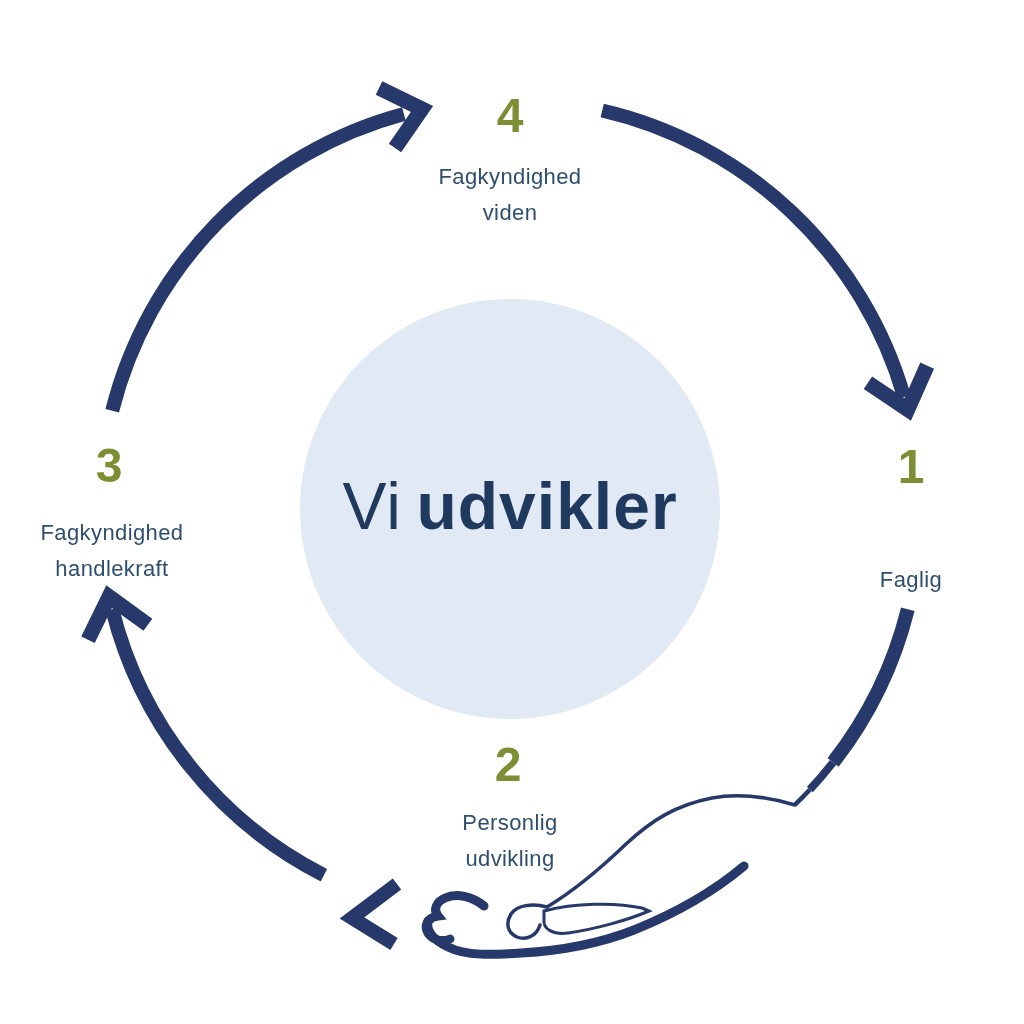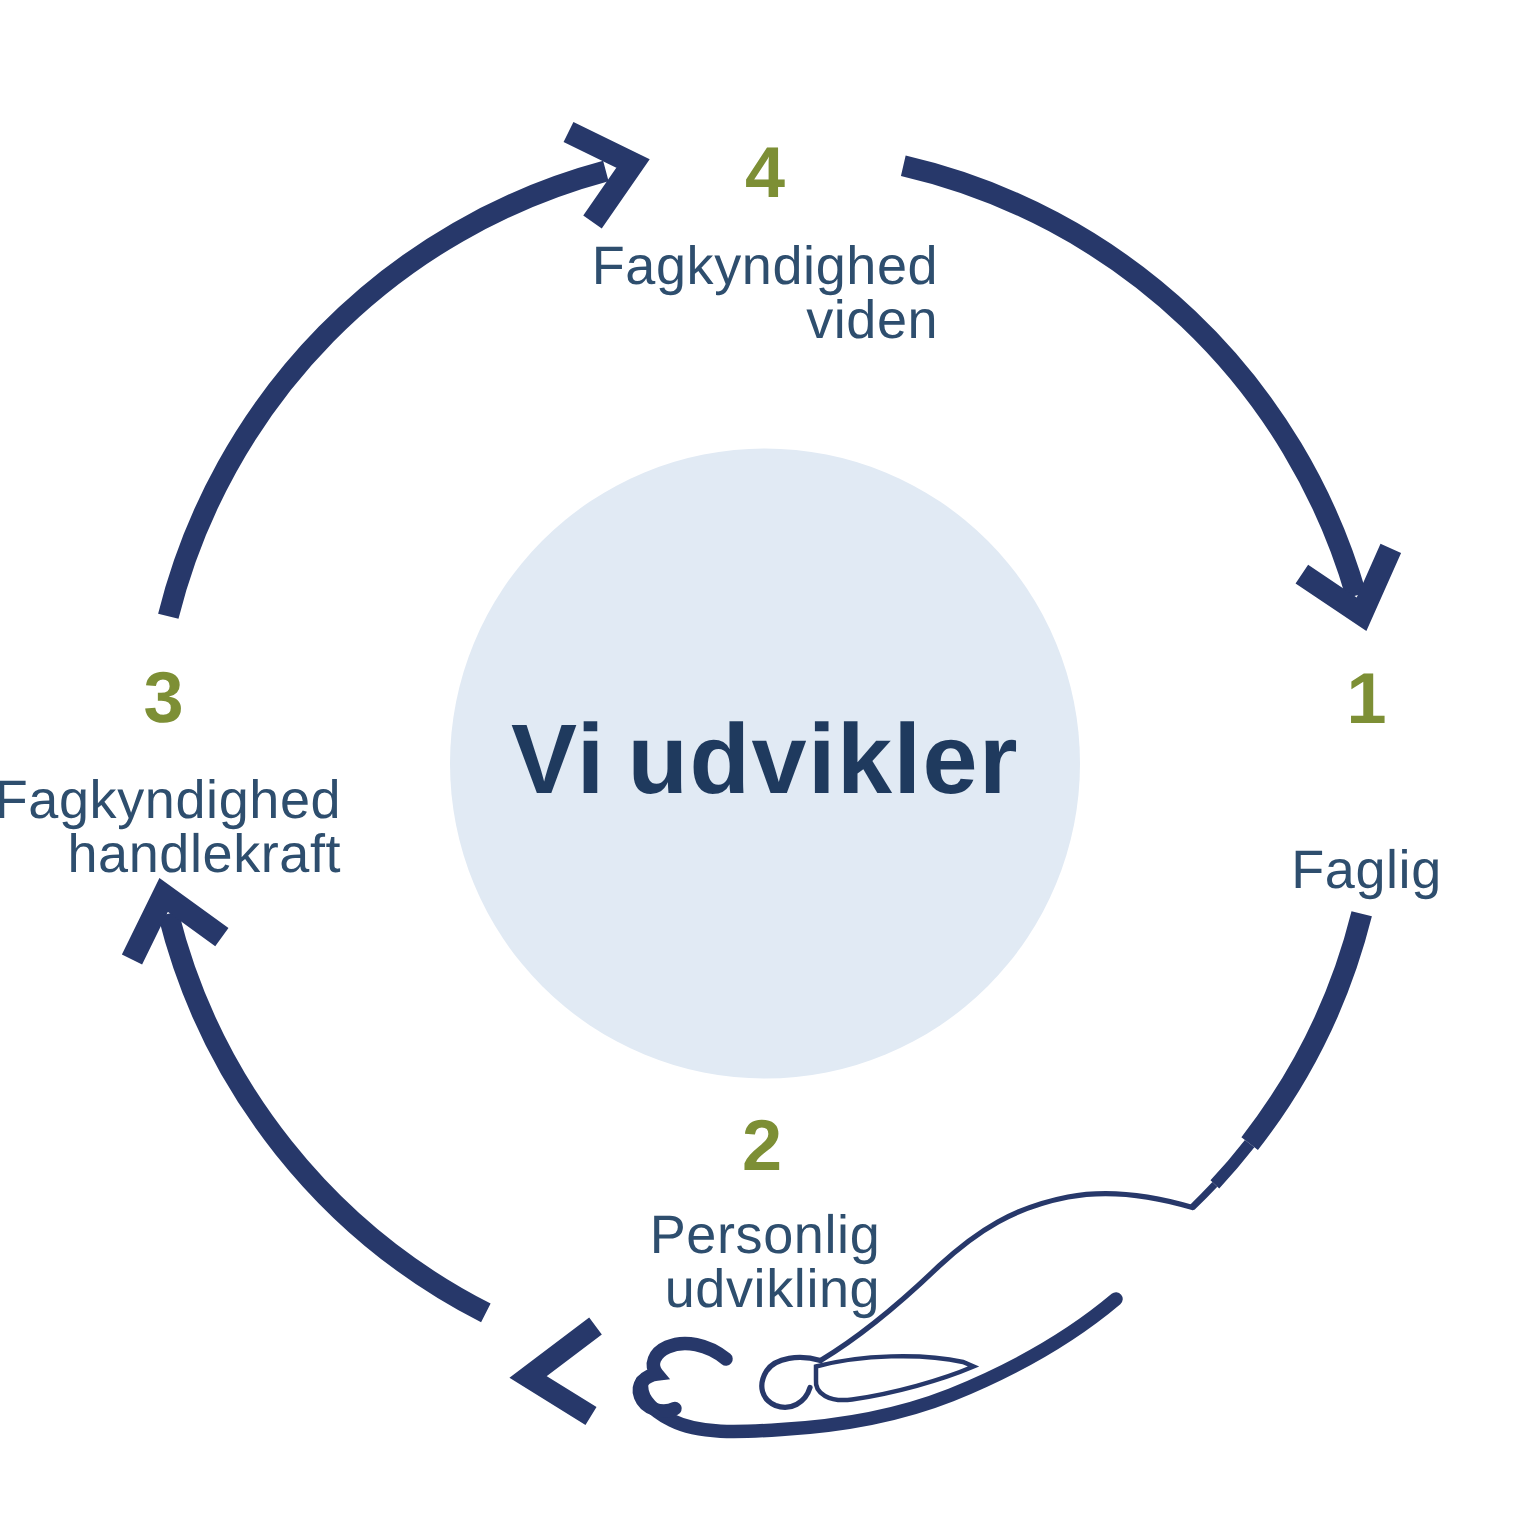--- a/index.html
+++ b/index.html
@@ -9,29 +9,29 @@
   }
   .abs{position:absolute;transform:translate(-50%,-50%);text-align:center;}
   .center-circle{
     position:absolute;left:300px;top:299px;width:420px;height:420px;
     border-radius:50%;background:#e1eaf4;
   }
   .center-text{
     left:510px;top:506px;color:#1f3a5e;font-size:66px;line-height:73px;
     letter-spacing:1px;white-space:nowrap;
   }
-  .center-text .prefix{font-weight:700;margin-right:0.22em;}
+  .center-text .prefix{font-weight:400;margin-right:0.22em;}
   .center-text .bold{font-weight:700;}
   .center-text .line2{font-weight:400;letter-spacing:2px;}
   .step-number{
     color:#7d8f35;font-size:48px;font-weight:700;line-height:1;white-space:nowrap;
   }
   .step-label{
-    color:#2e4e6e;font-size:36px;font-weight:400;line-height:36px;
-    letter-spacing:0.4px;white-space:nowrap;text-align:right;
+    color:#2e4e6e;font-size:22px;font-weight:400;line-height:36px;
+    letter-spacing:0.4px;white-space:nowrap;
   }
   .num-1{left:911px;top:467px;}
   .lab-1{left:911px;top:580px;}
   .num-2{left:508px;top:765px;}
   .lab-2{left:510px;top:841px;}
   .num-3{left:109px;top:466px;}
   .lab-3{left:112px;top:551px;}
   .num-4{left:510px;top:116px;}
   .lab-4{left:510px;top:195px;}
   svg.diagram{position:absolute;left:0;top:0;}

